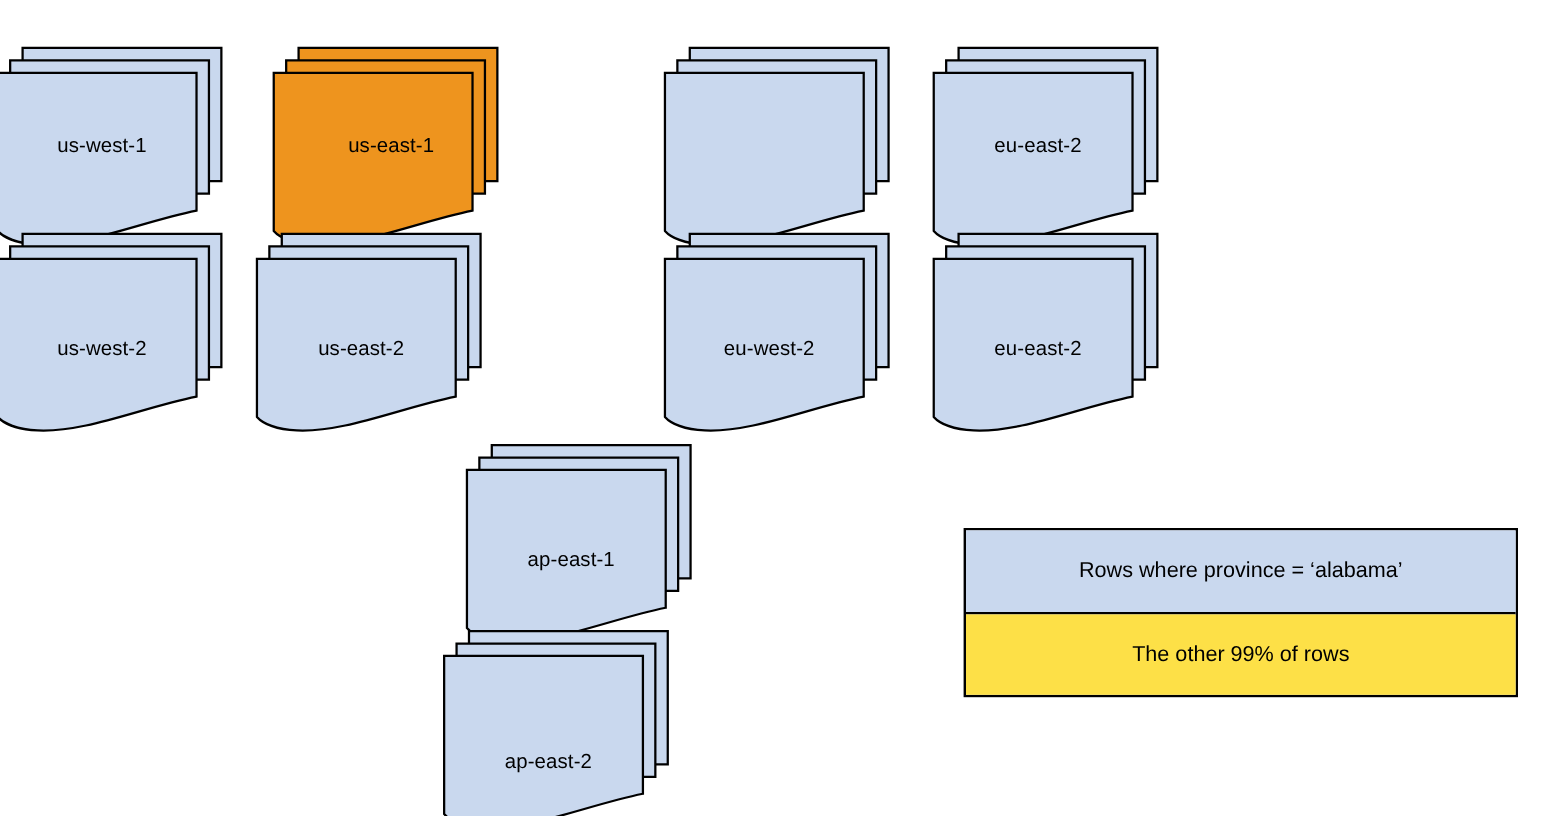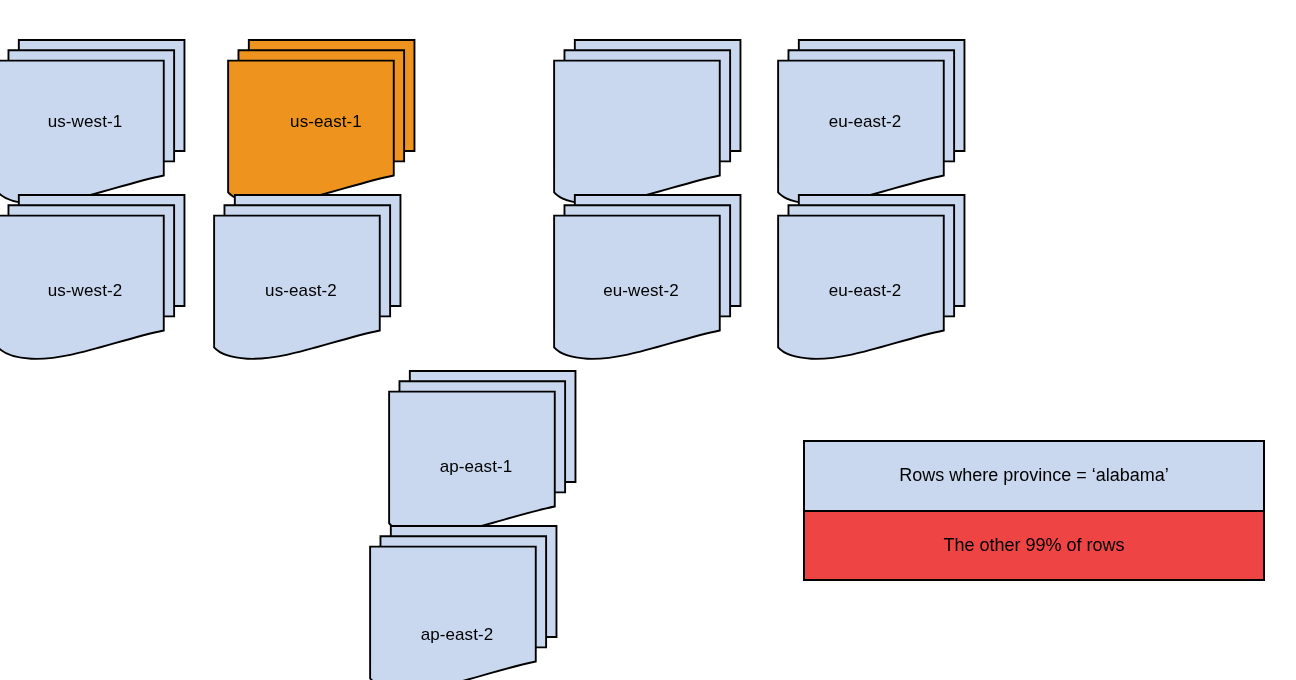--- a/index.html
+++ b/index.html
@@ -75,21 +75,21 @@
     align-items: center;
     justify-content: center;
     font-size: 18px;
     box-sizing: border-box;
   }
   .legend-row.blue {
     background: #c9d8ee;
     border-bottom: 2px solid #000000;
   }
   .legend-row.orange {
-    background: #ef4444;
+    background: #fde047;
   }
 </style>
 </head>
 <body>
 
 <div id="canvas">
 
   <div id="stack-layer">
       <div class="doc-stack" style="left: -4px; top: 39px;">
         <svg viewBox="0 0 210 170" width="210" height="170">

